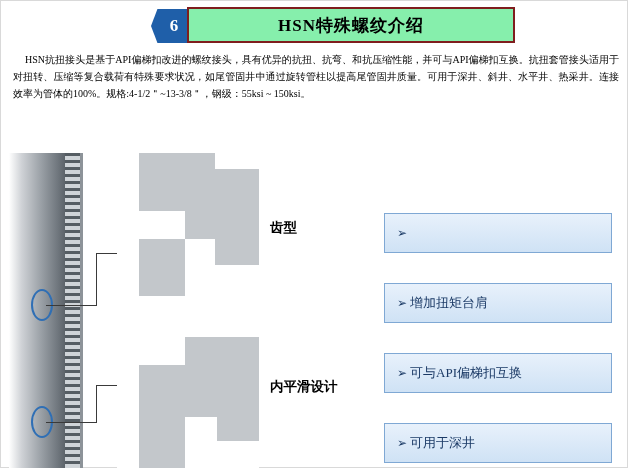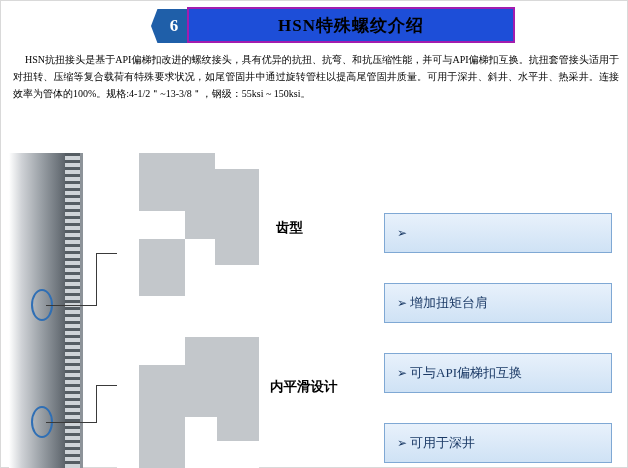--- a/index.html
+++ b/index.html
@@ -46,23 +46,23 @@
     align-items: center;
     justify-content: center;
     font-family: "Liberation Serif", serif;
   }
   .title-box {
     position: absolute;
     left: 186px;
     top: 2px;
     width: 328px;
     height: 36px;
-    border: 2px solid #a21caf;
-    box-sizing: border-box;
-    background: #1d4ed8;
+    border: 2px solid #7f1d1d;
+    box-sizing: border-box;
+    background: #86efac;
     display: flex;
     align-items: center;
     justify-content: center;
   }
   .title-text {
     font-size: 17px;
     font-weight: bold;
     color: #000000;
     letter-spacing: 1px;
     font-family: "Liberation Serif", serif;
@@ -171,21 +171,21 @@
   }
 
   
   .label {
     position: absolute;
     font-size: 13.5px;
     font-weight: bold;
     color: #000000;
     font-family: "Liberation Serif", serif;
   }
-  .label-tooth { left: 274px; top: 66px; }
+  .label-tooth { left: 268px; top: 66px; }
   .label-shoulder { left: 268px; top: 225px; }
 
   
   .feature {
     position: absolute;
     left: 382px;
     width: 228px;
     height: 40px;
     box-sizing: border-box;
     border: 1px solid #7fa8d4;

